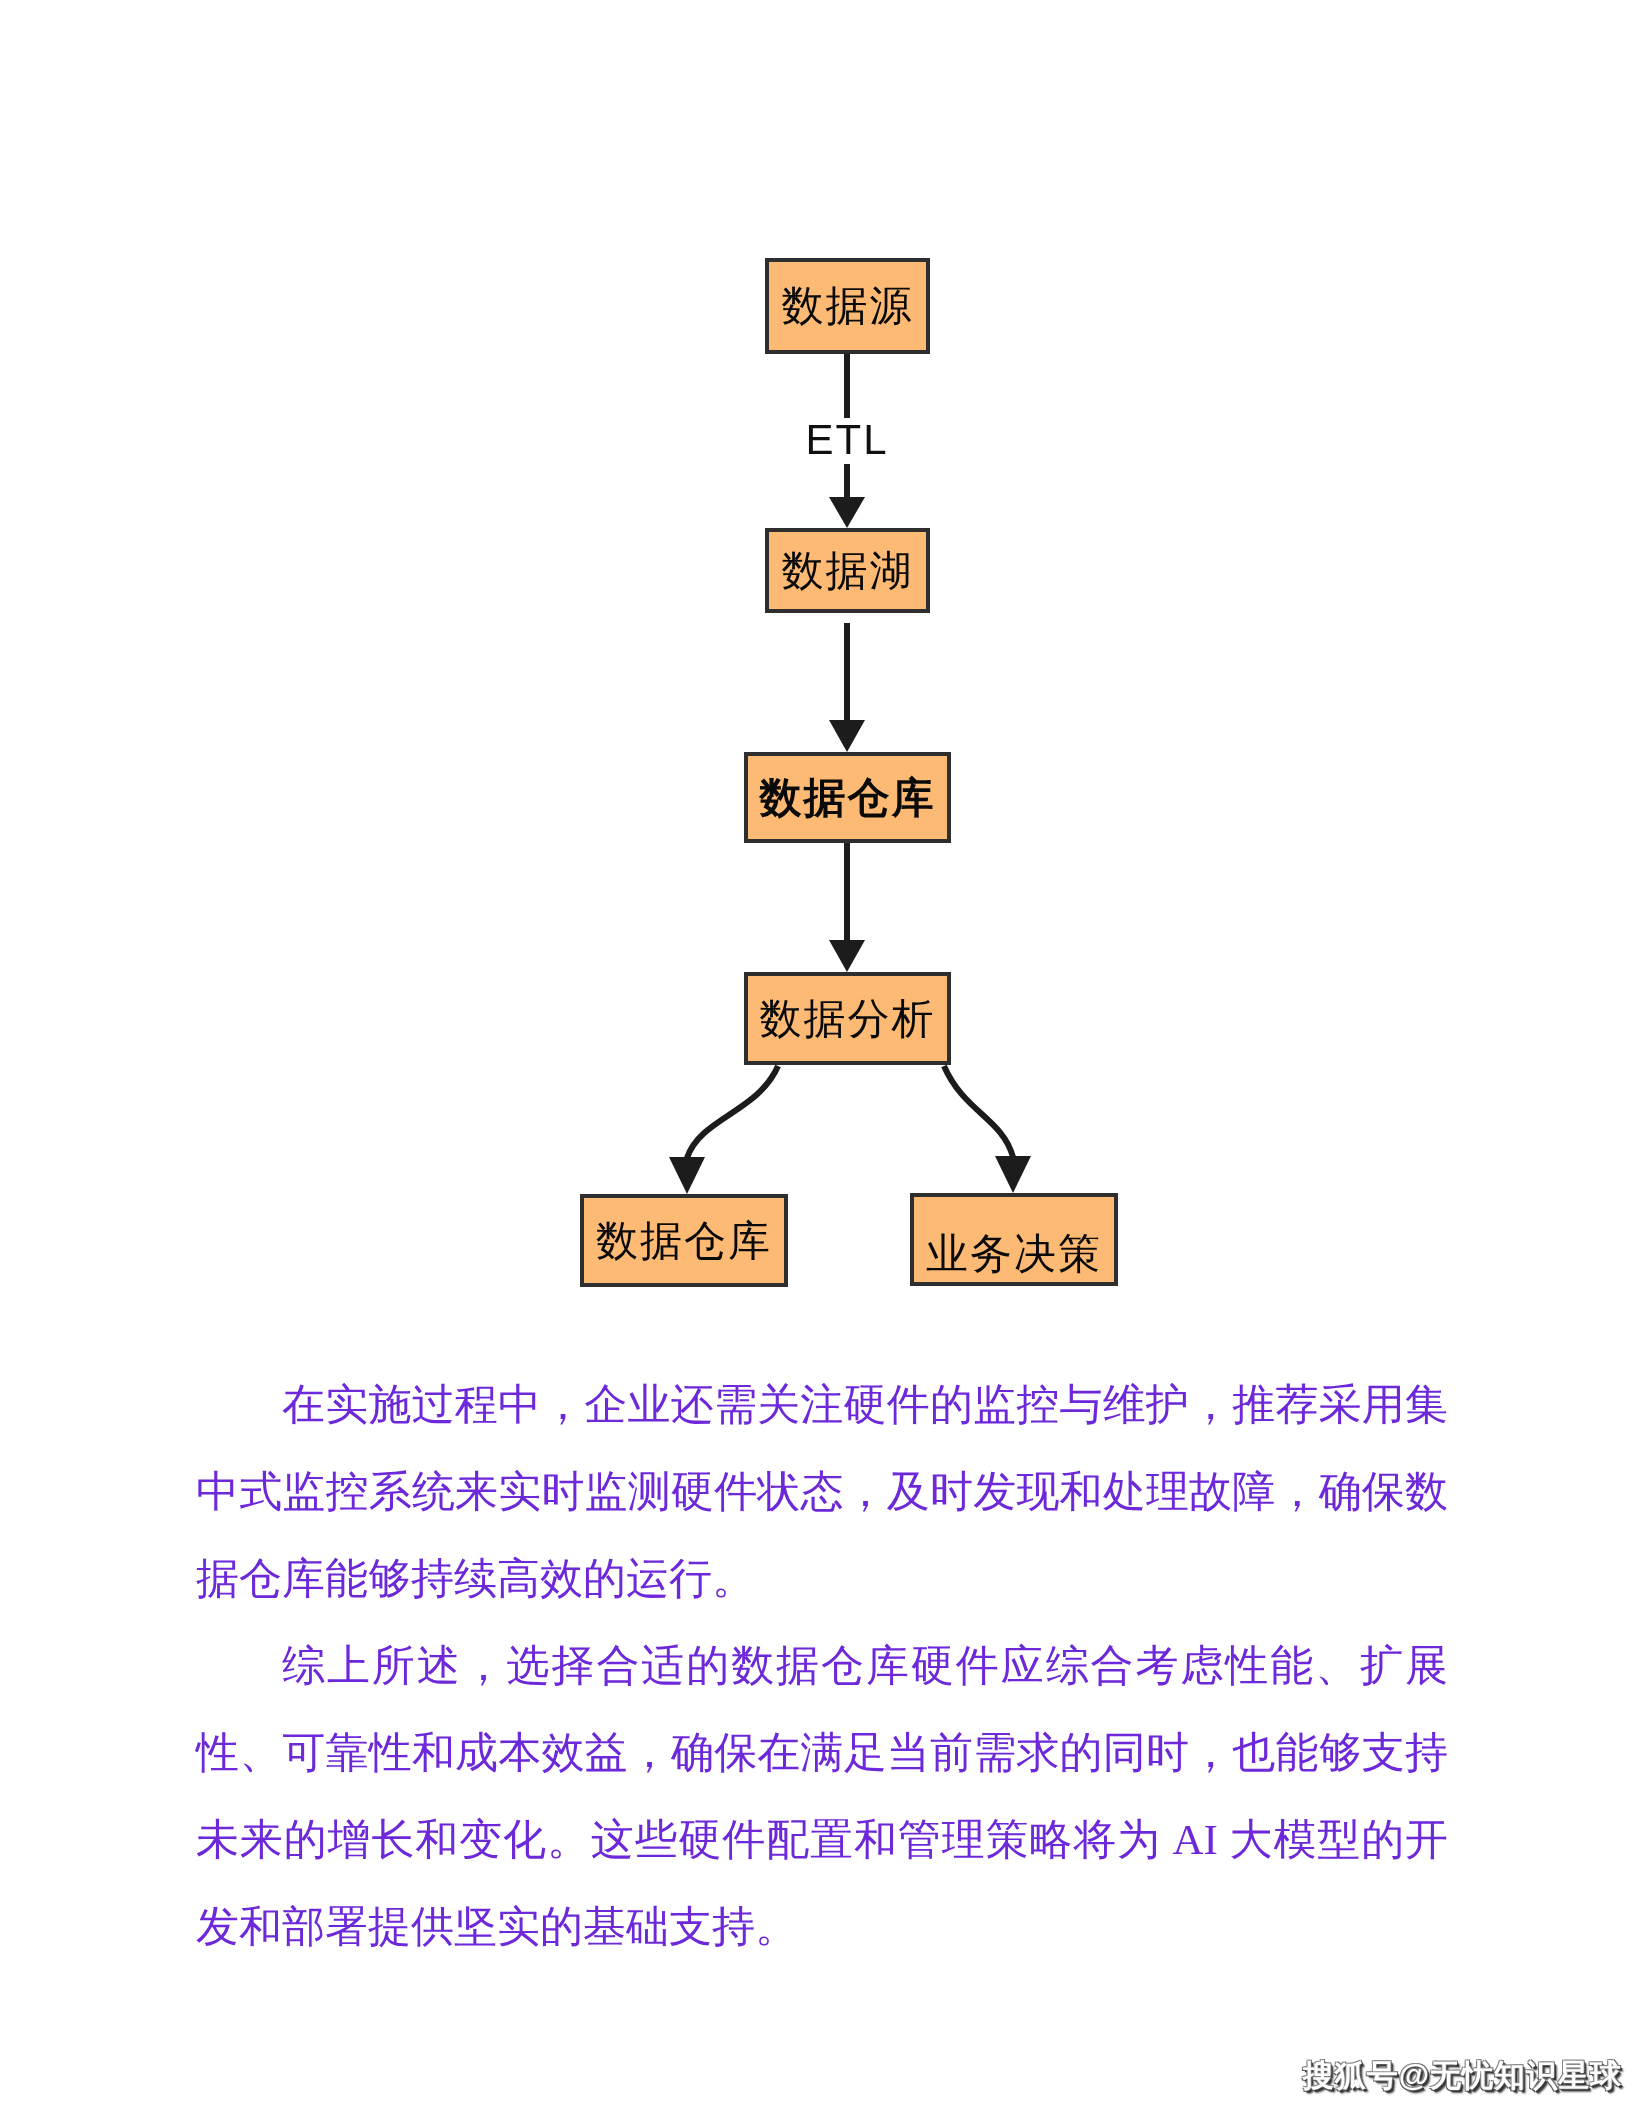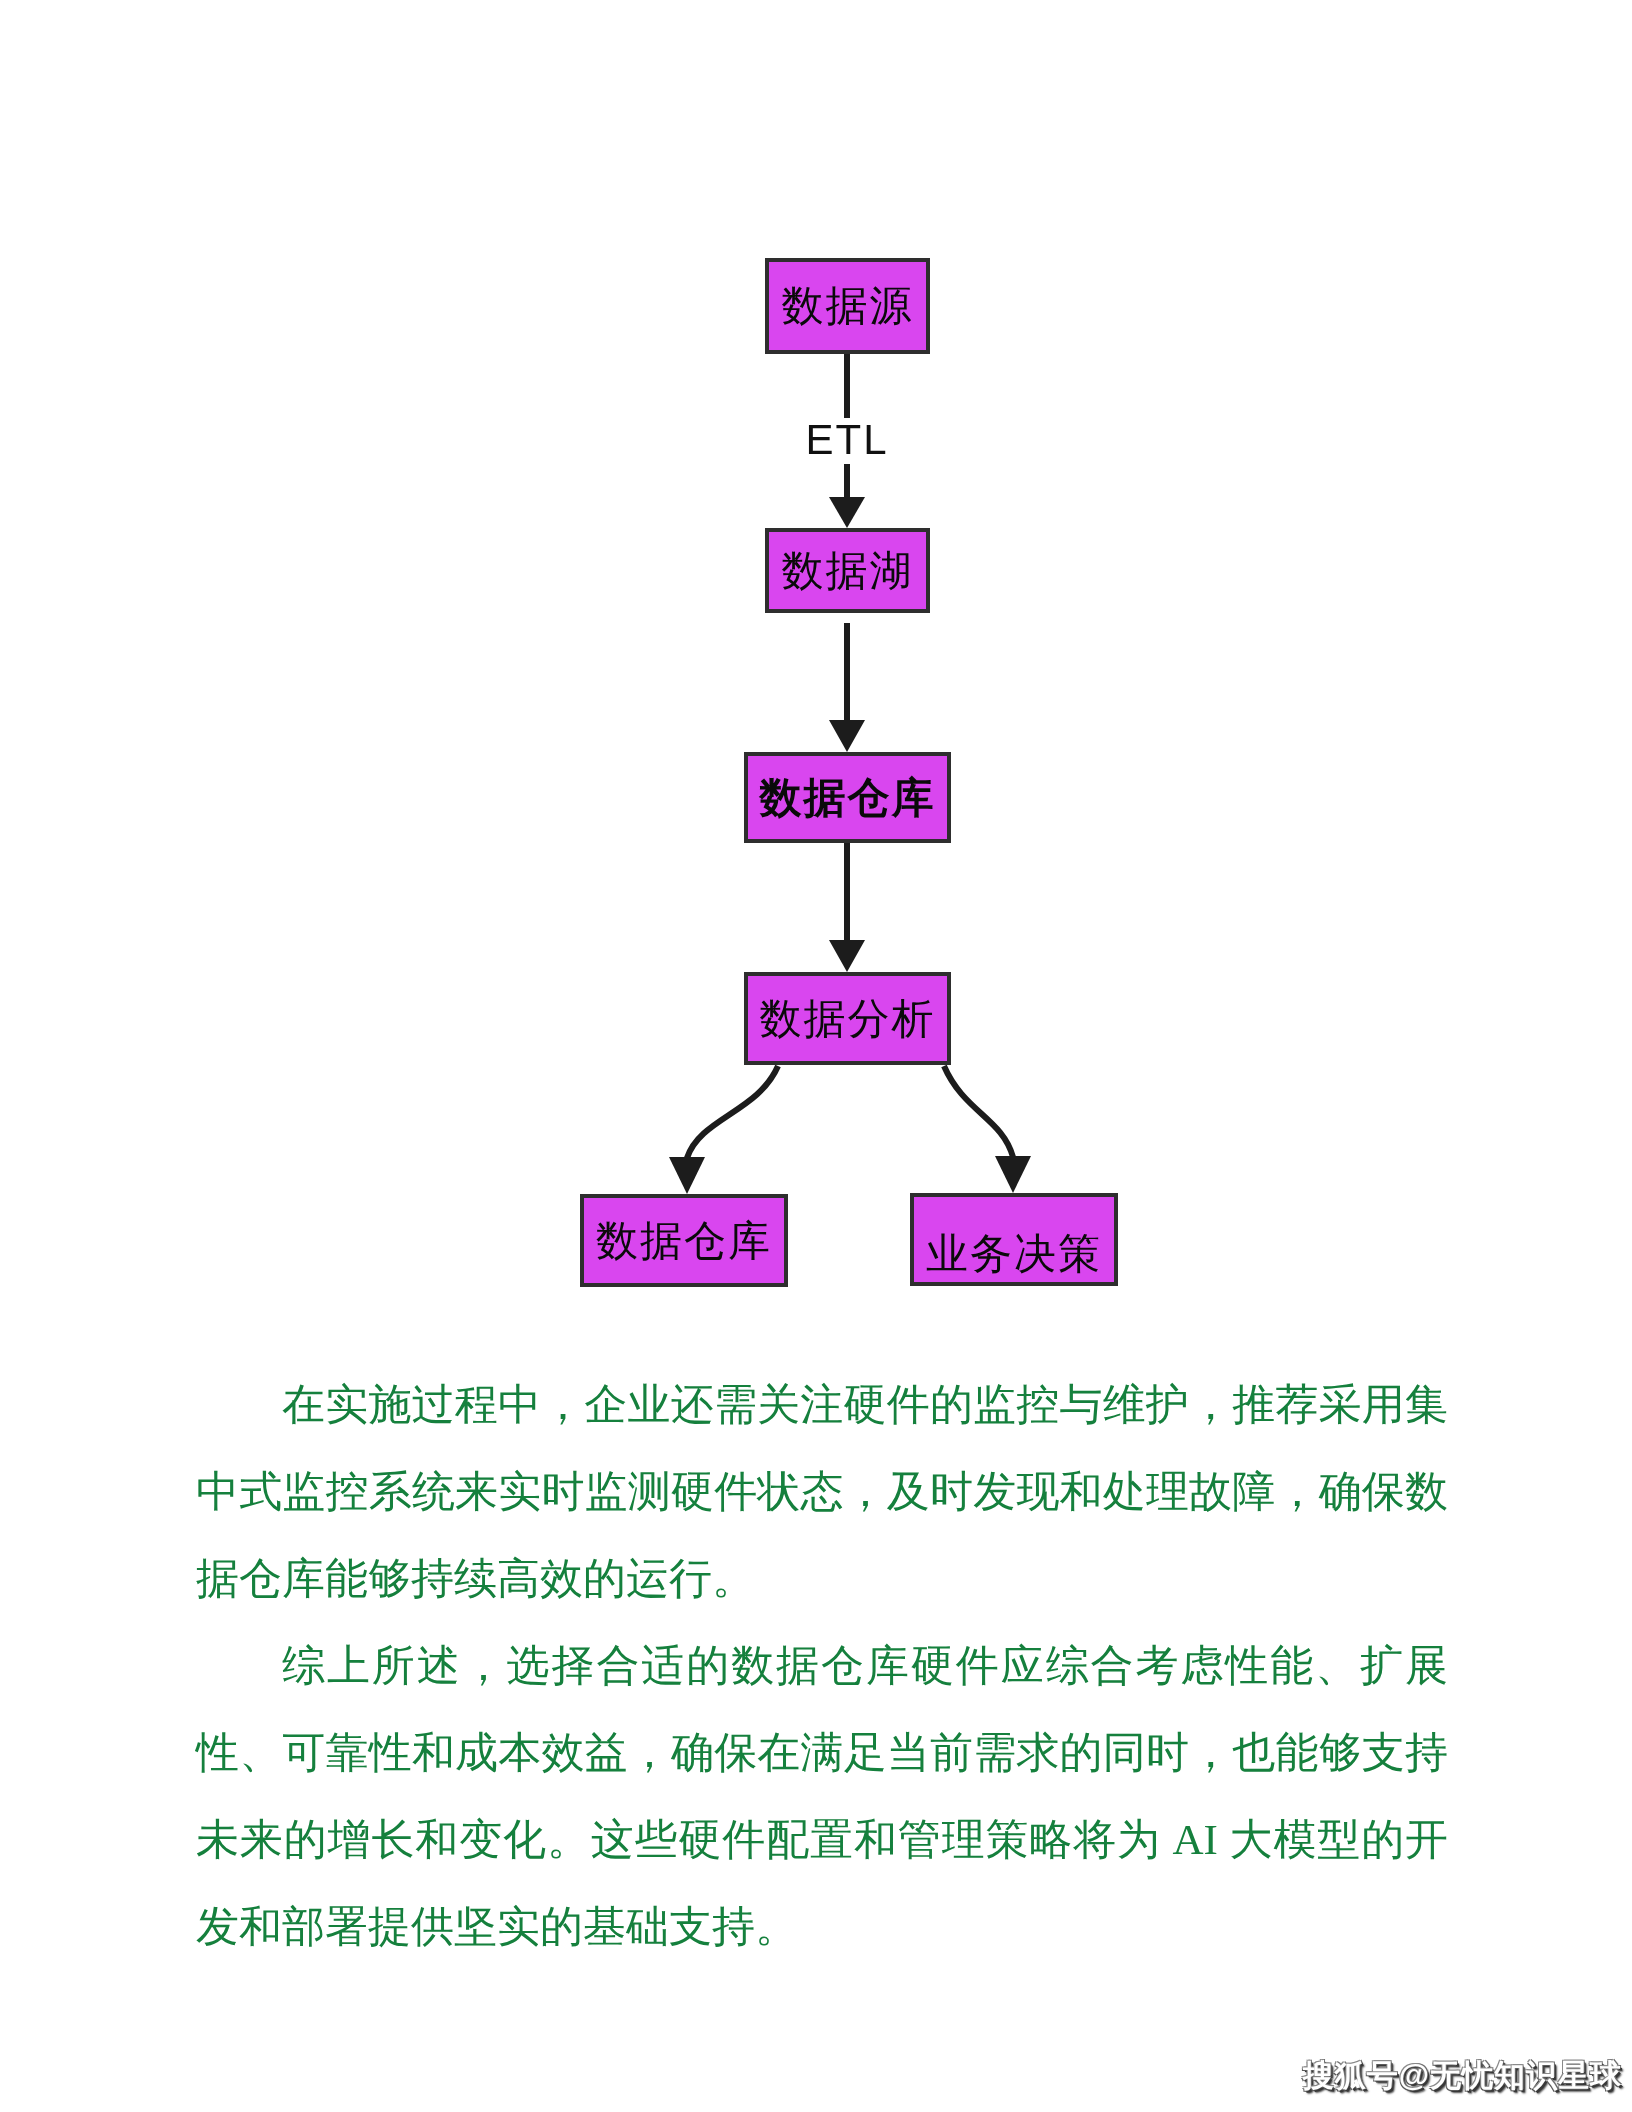--- a/index.html
+++ b/index.html
@@ -14,21 +14,21 @@
   
   .flow-svg {
     position: absolute;
     left: 0; top: 0;
     width: 1632px; height: 2112px;
   }
   .flow-node {
     position: absolute;
     box-sizing: border-box;
     border: 4px solid #2e2e2e;
-    background: #d946ef;
+    background: #fdba74;
     display: flex;
     align-items: center;
     justify-content: center;
     font-family: "Liberation Sans", "DejaVu Sans", sans-serif;
     font-size: 42px;
     letter-spacing: 2px;
     color: #0a0a0a;
   }
   .node-source    { left: 765px; top: 258px;  width: 165px; height: 96px; }
   .node-lake      { left: 765px; top: 528px;  width: 165px; height: 85px; }
@@ -44,21 +44,21 @@
     font-family: "Liberation Sans", "DejaVu Sans", sans-serif;
     font-size: 42px;
     color: #101010;
     letter-spacing: 2px;
   }
   
   .body-text {
     position: absolute;
     left: 196px; top: 1361px;
     width: 1252px;
-    color: #15803d;
+    color: #6d28d9;
     font-size: 43px;
   }
   .tline {
     height: 87px;
     line-height: 87px;
     white-space: nowrap;
   }
   .tline.justify {
     white-space: normal;
     text-align: justify;

